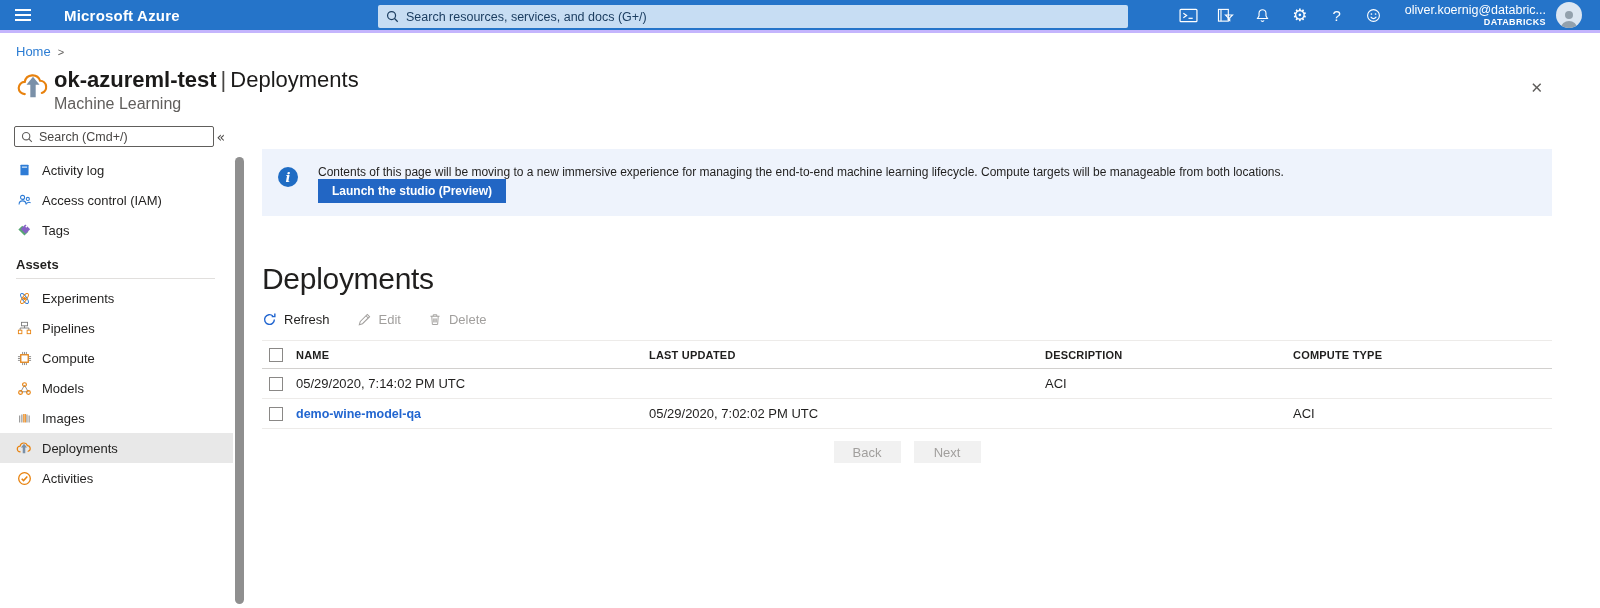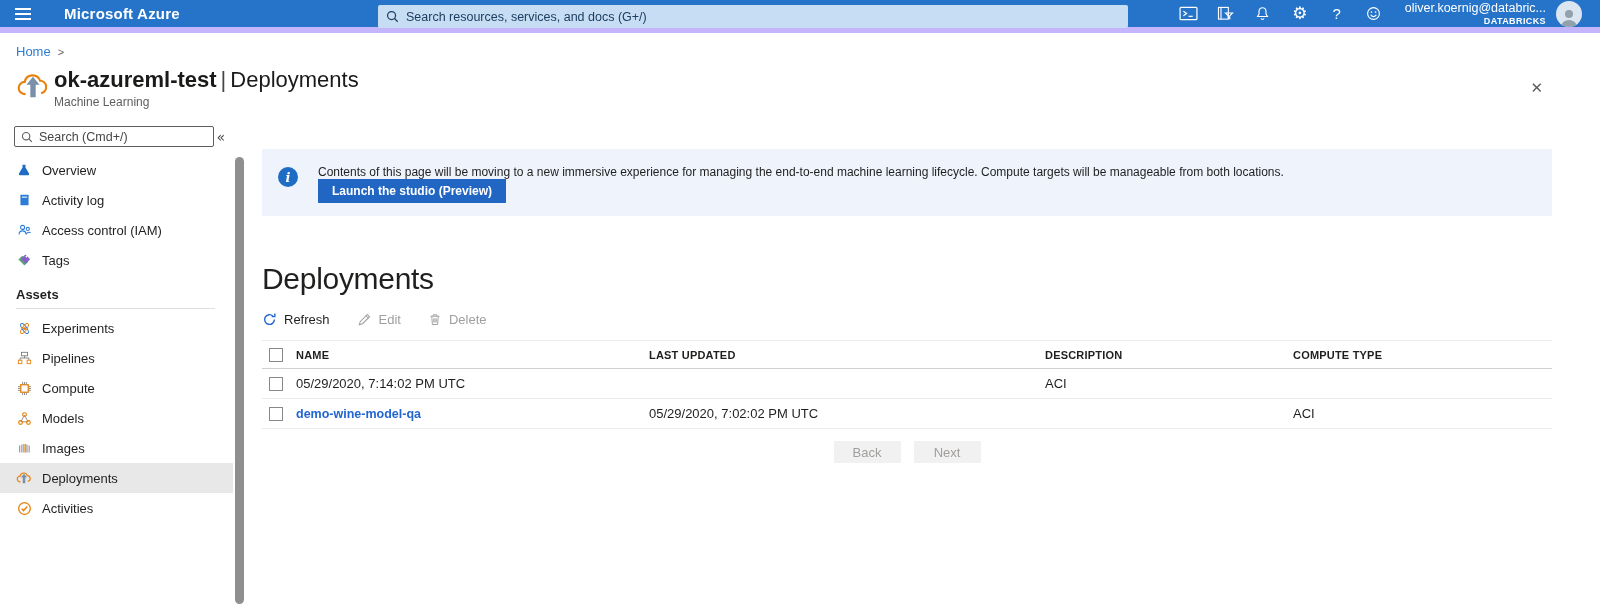--- a/index.html
+++ b/index.html
@@ -1,20 +1,20 @@
 <!DOCTYPE html>
 <html><head>
 <meta charset="utf-8">
 <style>
   * { box-sizing: border-box; margin: 0; padding: 0; }
   html,body { width:1600px; height:608px; overflow:hidden; background:#fff;
     font-family:"Liberation Sans","DejaVu Sans",sans-serif; color:#201f1e; }
 
   
-  .topbar { position:relative; height:33px; background:#2574c9; border-bottom:6px solid #c4b5fd;
+  .topbar { position:relative; height:33px; background:#2574c9; border-bottom:3px solid #c4b5fd;
     display:flex; align-items:center; color:#fff; }
   .hamburger { width:46px; height:33px; display:flex; align-items:center; justify-content:center;
     flex-direction:column; gap:3px; cursor:pointer; }
   .hamburger i { display:block; width:16px; height:2px; background:#fff; }
   .brand { font-size:15px; font-weight:700; margin-left:18px; letter-spacing:0.2px; }
   .tb-search { position:absolute; left:378px; top:5px; width:750px; height:23px; background:#c7ddf3;
     border-radius:2px; display:flex; align-items:center; padding:0 8px; }
   .tb-search input { border:none; outline:none; background:transparent; width:100%;
     font-size:12.5px; color:#1c3e61; font-family:inherit; }
   .tb-search input::placeholder { color:#1c3e61; opacity:1; }
@@ -30,21 +30,21 @@
 
   
   .breadcrumb { padding:11px 0 0 16px; font-size:13px; display:flex; align-items:center; gap:7px; }
   .breadcrumb a { color:#2b7cd3; text-decoration:none; cursor:pointer; }
   .crumb-chev { color:#605e5c; font-size:11px; }
   .page-header { position:relative; padding:8px 0 0 16px; height:62px; display:flex; }
   .ph-icon { width:38px; padding-top:4px; }
   .ph-text .title-line { font-size:22px; color:#1b1a19; }
   .ph-text .title-line b { font-weight:700; }
   .ph-text .sep { color:#484644; font-weight:400; padding:0 4px; }
-  .ph-text .subtitle { font-size:12px; color:#605e5c; margin-top:2px; }
+  .ph-text .subtitle { font-size:16px; color:#605e5c; margin-top:2px; }
   .close-x { position:absolute; right:57px; top:20px; color:#605e5c; font-size:15px; cursor:pointer;
     font-family:"DejaVu Sans",sans-serif; }
 
   
   .body-row { display:flex; height:483px; }
 
   
   .sidebar { width:233px; flex:0 0 233px; padding-top:3px; }
   .sb-search-row { display:flex; align-items:center; padding:2px 2px 8px 14px; }
   .sb-search { width:200px; height:21px; border:1px solid #605e5c; border-radius:2px;
@@ -189,28 +189,20 @@
               <line x1="9.2" y1="9.2" x2="12.6" y2="12.6" stroke="#605e5c" stroke-width="1.3"></line>
             </svg>
         </span>
         <input type="text" placeholder="Search (Cmd+/)" style="">
       </div>
       <span class="sb-collapse">«</span>
     </div>
 
     <div class="sb-item">
       <span class="ico">
-        <svg width="14" height="14" viewBox="0 0 16 16">
-            <path d="M6.3 2 h3.4 v3.1 l3.9 6.7 a1.5 1.5 0 0 1 -1.3 2.3 H3.7 a1.5 1.5 0 0 1 -1.3 -2.3 l3.9 -6.7 Z" fill="#1f6cc4"></path>
-          </svg>
-      </span>
-      <span>Overview</span>
-    </div>
-    <div class="sb-item">
-      <span class="ico">
         <svg width="13" height="14" viewBox="0 0 16 16">
             <rect x="3" y="1.5" width="10" height="13" rx="0.8" fill="#2e7cd6"></rect>
             <rect x="4.8" y="3.6" width="6.4" height="1.8" fill="#bcd7f2"></rect>
           </svg>
       </span>
       <span>Activity log</span>
     </div>
     <div class="sb-item">
       <span class="ico">
         <svg width="15" height="14" viewBox="0 0 16 16" fill="none" stroke="#2e7cd6" stroke-width="1.2">

